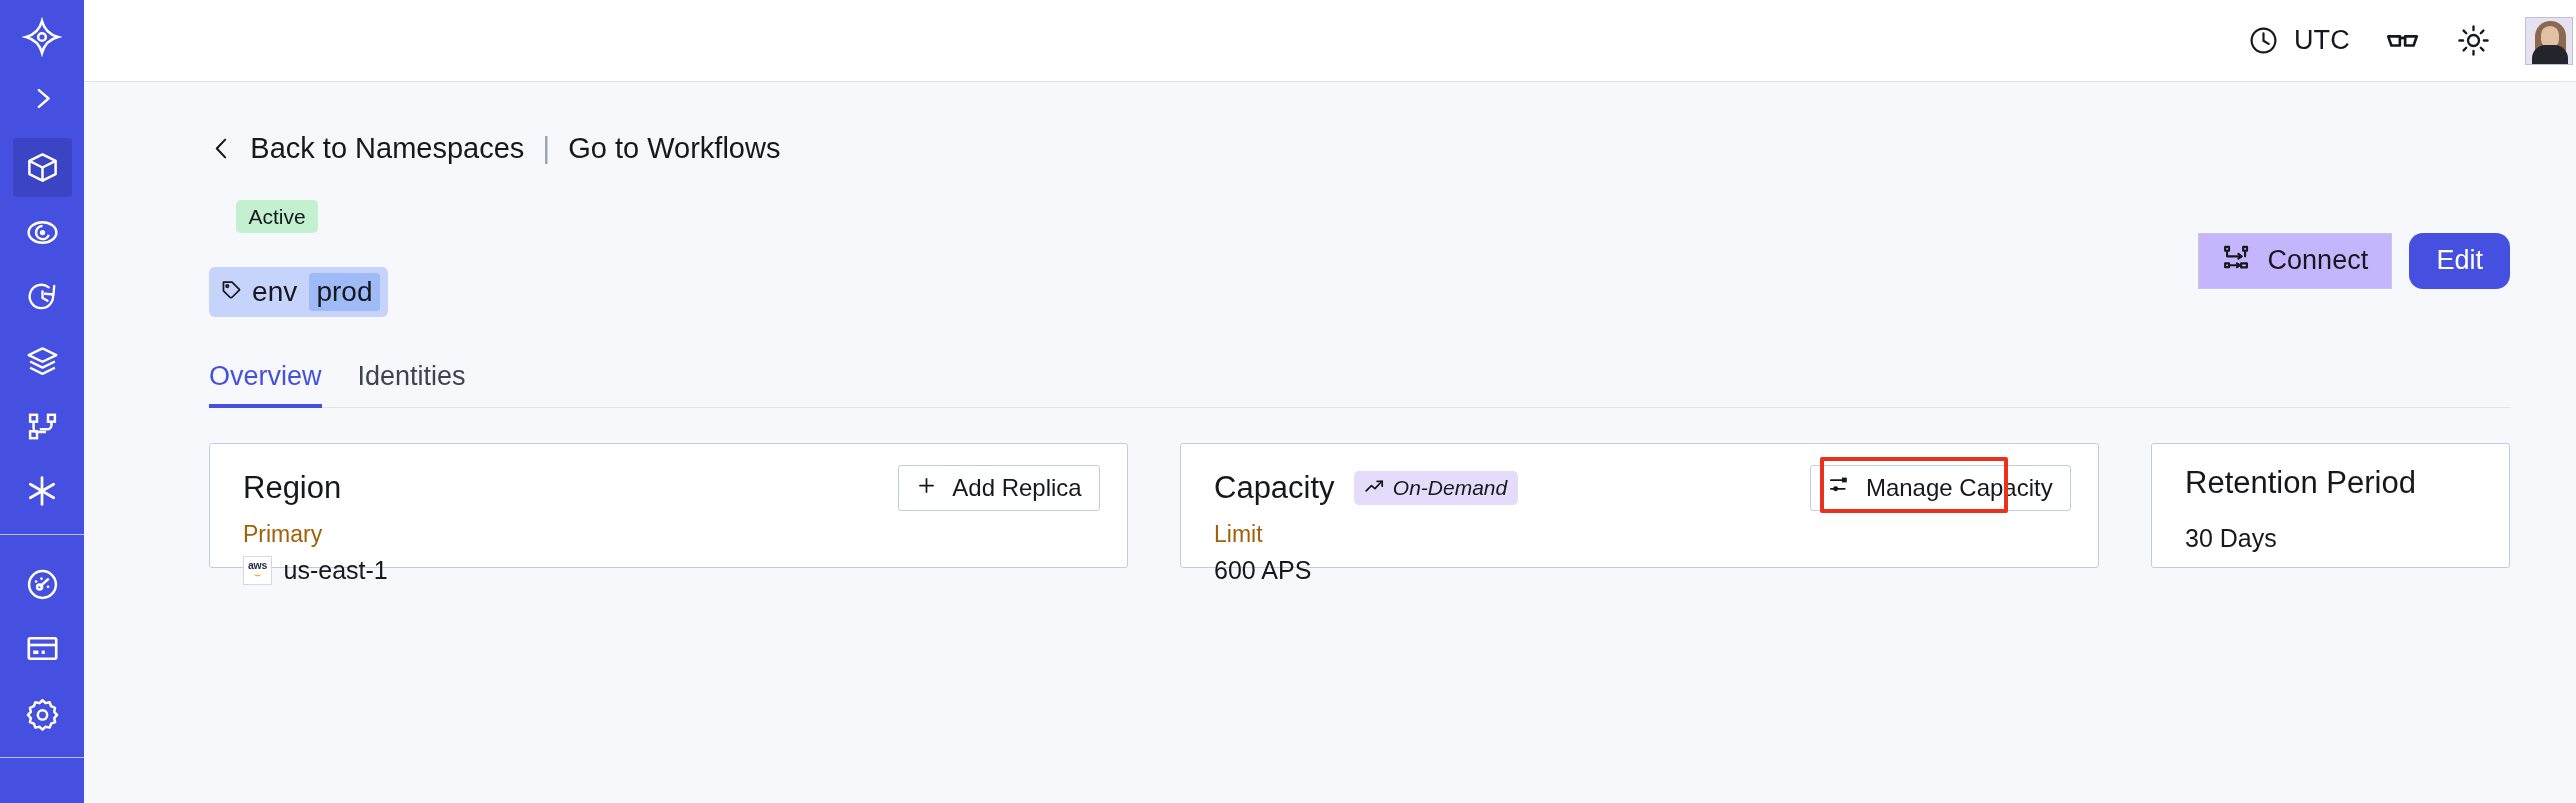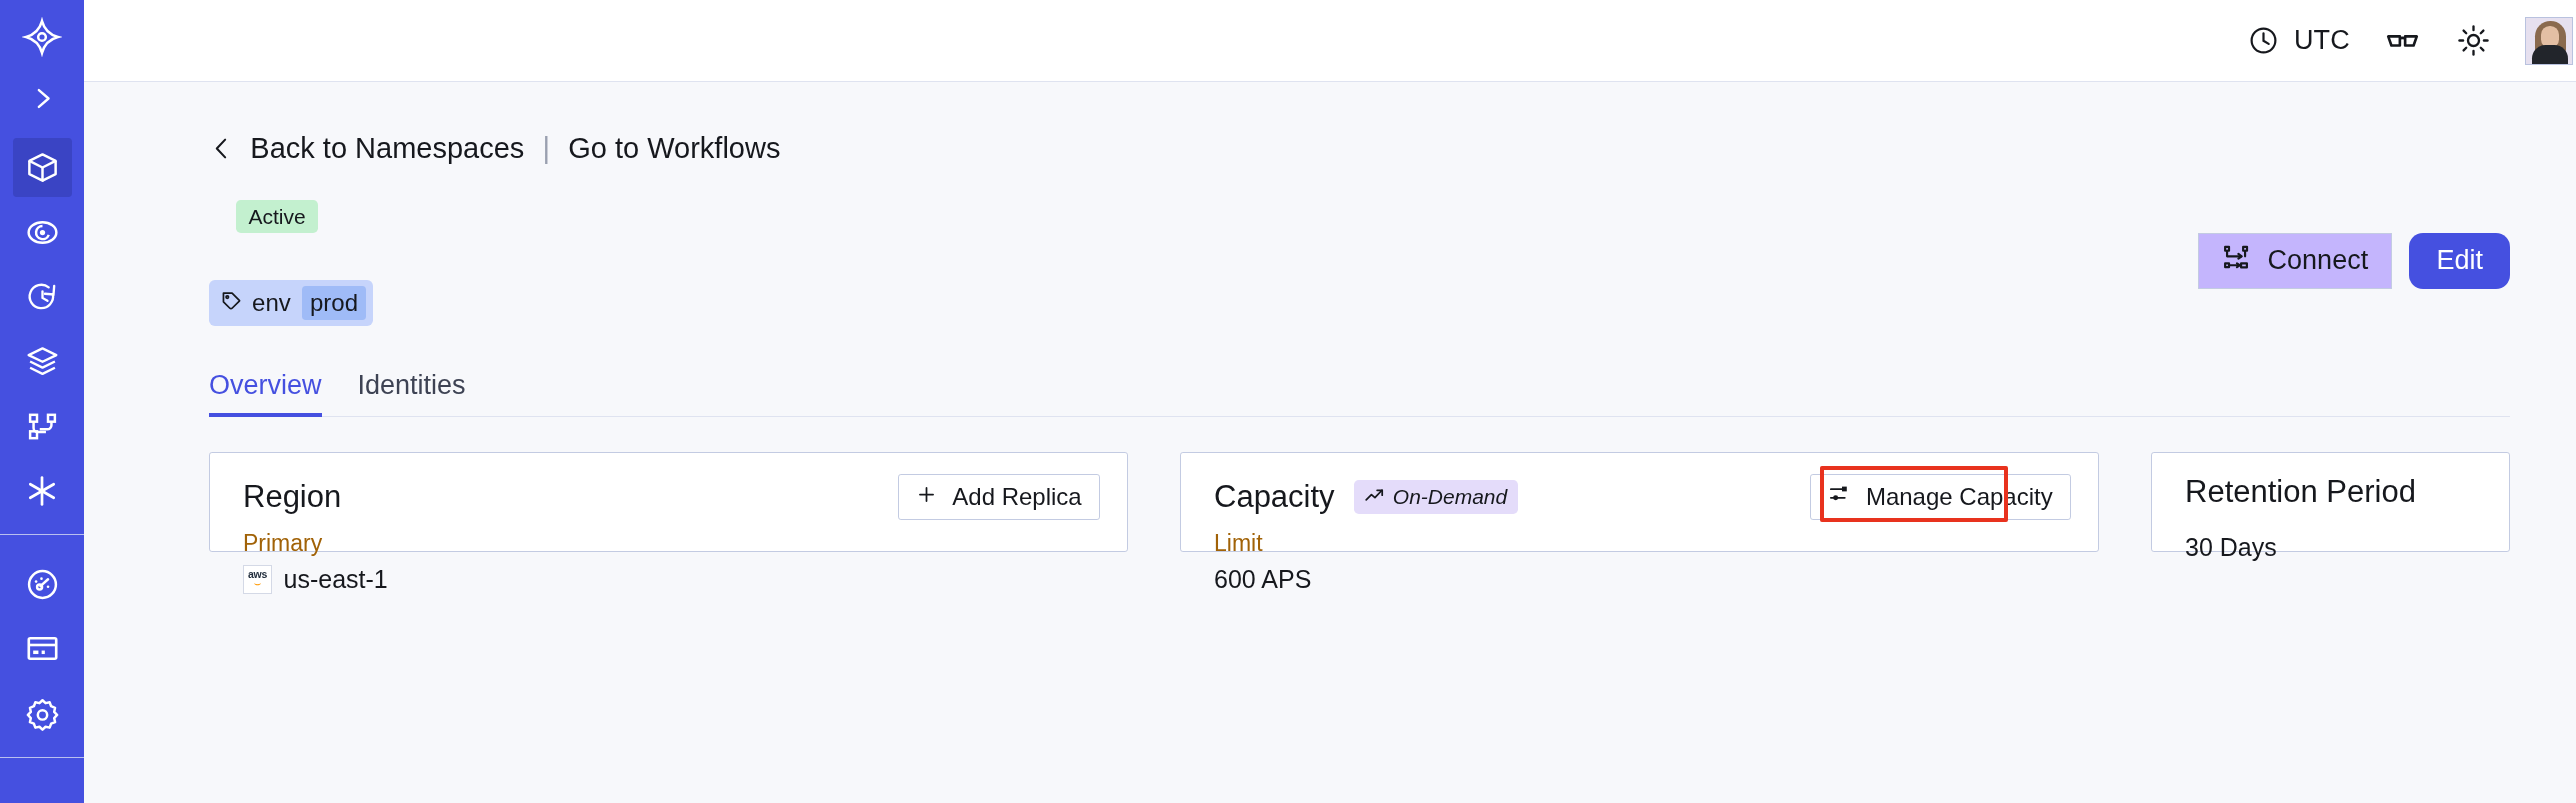--- a/index.html
+++ b/index.html
@@ -92,21 +92,21 @@
   .btn-edit {
     background: #4550e0; color: #ffffff; border: none;
     height: 56px; padding: 0 27px; border-radius: 14px;
     font-size: 27px; display: flex; align-items: center;
   }
 
   .tag-row { margin-top: 13.4px; display: flex; }
   .tag-chip {
     display: flex; align-items: center; gap: 9.6px;
     background: #c6d4fb; border-radius: 5.8px;
-    padding: 5.8px 7.7px 5.8px 10.5px; font-size: 24px; color: #16181d; margin-top: 13px;
+    padding: 5.8px 7.7px 5.8px 10.5px; font-size: 28px; color: #16181d;
   }
   .tag-val {
     background: #9fbbf7; border-radius: 3.8px;
     padding: 2.9px 7.7px; margin-left: 1.9px;
   }
 
   .tabs {
     margin-top: 35px; display: flex; align-items: flex-end;
     gap: 36px; border-bottom: 1px solid #dfe3f0;
     height: 56px; padding-right: 0;
@@ -120,21 +120,21 @@
     content: ""; position: absolute; left: 0; right: 0; bottom: -1px;
     height: 3.8px; background: #4550e0;
   }
 
   
   .cards {
     margin-top: 35px; display: flex; gap: 52px; align-items: flex-start;
   }
   .card {
     background: #ffffff; border: 1px solid #c3cbe2; border-radius: 2.9px;
-    height: 100px; padding: 21px 27px 0 33px; position: relative;
+    height: 125px; padding: 21px 27px 0 33px; position: relative;
   }
   .card.region   { width: 919px; }
   .card.capacity { width: 919px; }
   .card.retention{ width: 359px; }
   .card-head { display: flex; align-items: center; }
   .card-title { font-size: 31px; color: #16181d; font-weight: normal; }
   .badge-ondemand {
     margin-left: 19px; background: #e4dcfa; color: #16181d;
     display: flex; align-items: center; gap: 7.7px;
     font-size: 21px; padding: 4.8px 10.5px; border-radius: 4.8px; line-height: 1; font-style: italic;

